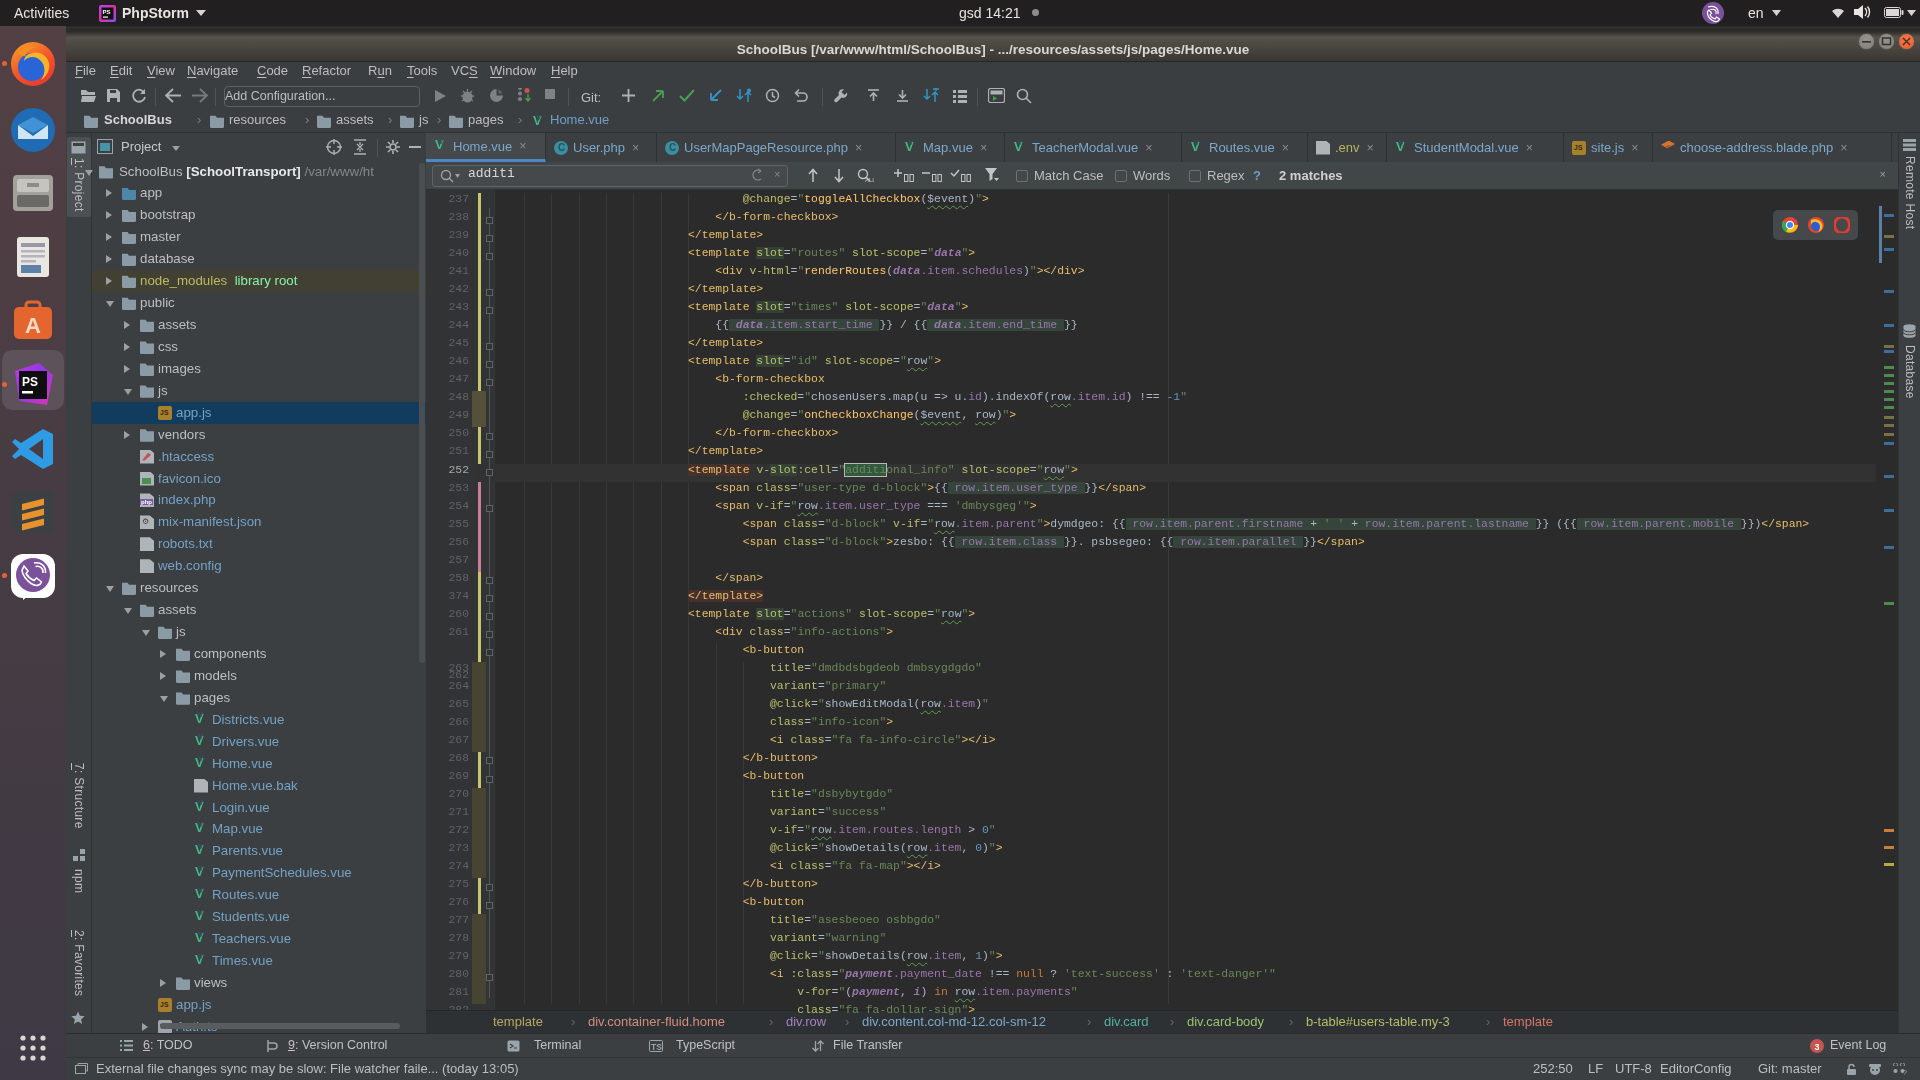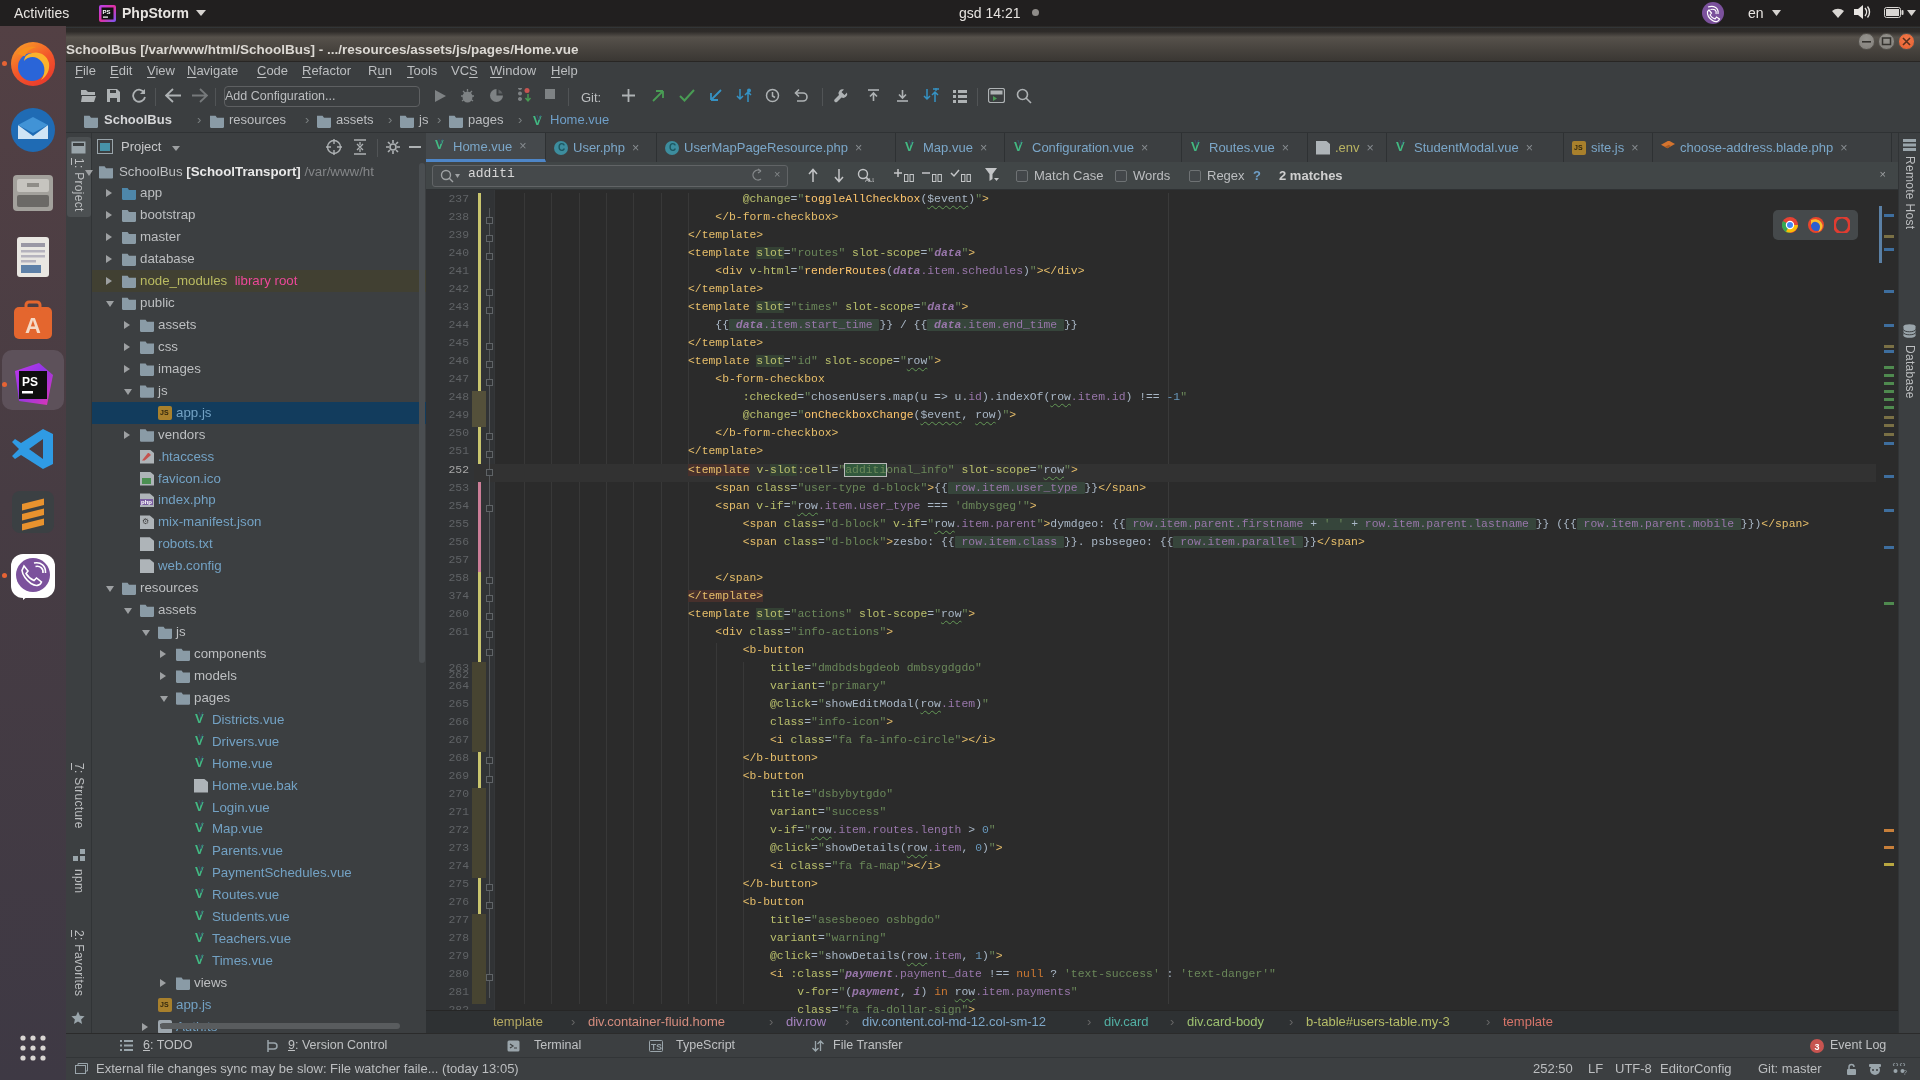--- a/index.html
+++ b/index.html
@@ -5,21 +5,21 @@
 i{font-style:normal}
 
 #topbar{position:absolute;left:0;top:0;width:1920px;height:26px;background:#211f1f;color:#e7e4e1;font-size:14px;z-index:50}
 #topbar .it{position:absolute;top:4px;line-height:18px}
 
 #dock{position:absolute;left:0;top:26px;width:66px;height:1054px;background:linear-gradient(#534044,#473c43 45%,#3e3944);z-index:40}
 .dkic{position:absolute;left:9px;width:48px;height:48px}
 .ddot{position:absolute;left:2px;width:5px;height:5px;border-radius:50%;background:#e66334}
 
 #title{position:absolute;left:66px;top:26px;right:0;height:36px;background:linear-gradient(#2a2826 0%,#2e2b29 16%,#56514b 32%,#46423d 70%,#3a3733 100%);border-bottom:1px solid #282624}
-#title .tt{position:absolute;left:0;right:0;top:16px;text-align:left;font-weight:bold;font-size:13.5px;color:#dbd8d3}
+#title .tt{position:absolute;left:0;right:0;top:16px;text-align:center;font-weight:bold;font-size:13.5px;color:#dbd8d3}
 .wbtn{position:absolute;top:33px;width:17px;height:17px;border-radius:50%;background:radial-gradient(circle at 50% 35%,#96948f,#827f7a);border:1px solid #55524d}
 #menubar{position:absolute;left:66px;top:62px;right:0;height:22px;background:#3b3e40;color:#bcbec0;font-size:13px}
 #menubar span{position:absolute;top:1px}
 #menubar u{text-decoration-thickness:1px;text-underline-offset:2px}
 #toolbar{position:absolute;left:66px;top:84px;right:0;height:24px;background:#3b3e40}
 #crumbtop{position:absolute;left:66px;top:108px;right:0;height:25px;background:#3b3e40;border-bottom:1px solid #2f3234;color:#bcbec0;font-size:13px}
 #crumbtop span{position:absolute;top:4px}
 .sepv{position:absolute;top:3px;width:1px;height:18px;background:#515456}
 
 .tbi{position:absolute;top:4px;width:16px;height:16px}
@@ -30,21 +30,21 @@
 
 #proj{position:absolute;left:92px;top:133px;width:334px;bottom:47px;background:#3c3f41;overflow:hidden}
 #projhead{position:absolute;left:0;top:0;right:0;height:28px;border-bottom:1px solid #323537;color:#c7c8ca;font-size:13px}
 .trow{position:absolute;left:92px;width:334px;height:21.9px}
 .selbg{background:#123c5d}
 .nmbg{background:#414032}
 .trt{position:absolute;height:21.9px;line-height:21.9px;font-size:13.3px;color:#bdbfc1;white-space:pre}
 .trt .fb{color:#73a2c4}
 .trt .wb{color:#e8e8e8;font-weight:bold}
 .trt .dim{color:#848688}
-.trt .dim2{color:#ec4899}
+.trt .dim2{color:#86efac}
 .trt .nm{color:#b9ba61}
 .chr{position:absolute;width:0;height:0;border-left:6px solid #9da0a2;border-top:4.5px solid transparent;border-bottom:4.5px solid transparent}
 .chd{position:absolute;width:0;height:0;border-top:6px solid #9da0a2;border-left:4.5px solid transparent;border-right:4.5px solid transparent}
 
 .tic{position:absolute;width:14px;height:14px}
 .fold_g{background:#8a9ba6;border-radius:1.5px;clip-path:polygon(0 12%,40% 12%,50% 26%,100% 26%,100% 100%,0 100%)}
 .fold_b{background:#4e87aa;border-radius:1.5px;clip-path:polygon(0 12%,40% 12%,50% 26%,100% 26%,100% 100%,0 100%)}
 .vue{background:transparent}
 .vue::before{content:"V";position:absolute;left:1px;top:-2px;font:bold 13px "Liberation Sans";color:#42b983}
 .vue::after{content:"V";position:absolute;left:4.2px;top:-2.5px;font:bold 7.5px "Liberation Sans";color:#39516b}
@@ -881,21 +881,21 @@
     <span class="tabb">UserMapPageResource.php</span>
     <span class="tx">×</span>
   </div>
 <div class="tab" style="left:896px;width:109px">
     <div class="tic vue" style="position:relative;left:0;top:0;margin-right:5px"></div>
     <span class="tabb">Map.vue</span>
     <span class="tx">×</span>
   </div>
 <div class="tab" style="left:1005px;width:177px">
     <div class="tic vue" style="position:relative;left:0;top:0;margin-right:5px"></div>
-    <span class="tabb">Configuration.vue</span>
+    <span class="tabb">TeacherModal.vue</span>
     <span class="tx">×</span>
   </div>
 <div class="tab" style="left:1182px;width:126px">
     <div class="tic vue" style="position:relative;left:0;top:0;margin-right:5px"></div>
     <span class="tabb">Routes.vue</span>
     <span class="tx">×</span>
   </div>
 <div class="tab" style="left:1308px;width:79px">
     <div class="tic txt" style="position:relative;left:0;top:0;margin-right:5px"></div>
     <span class="tabe">.env</span>

